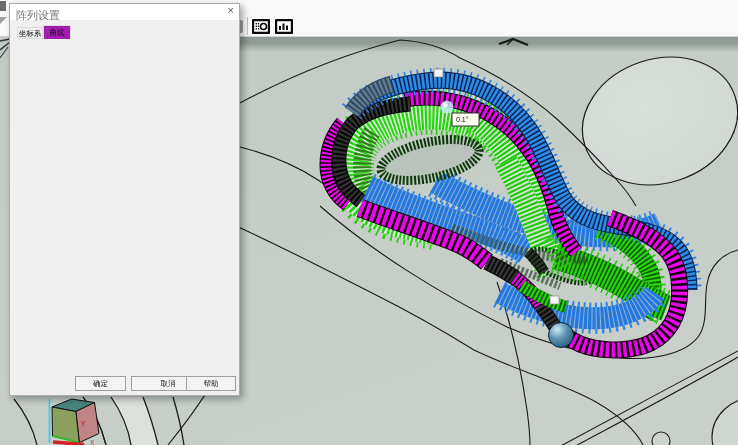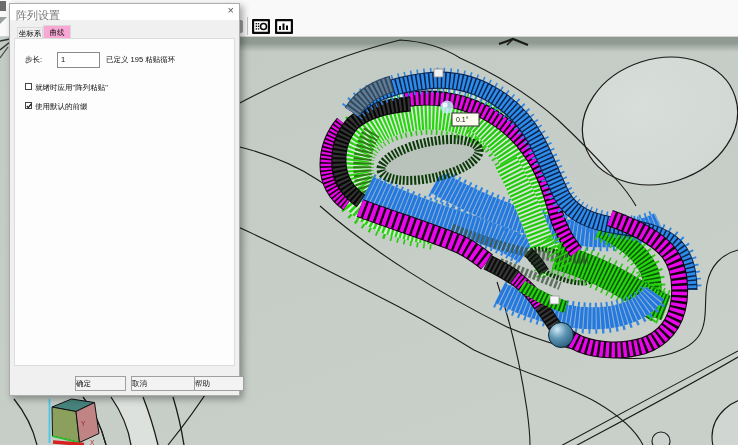--- a/index.html
+++ b/index.html
@@ -6,26 +6,26 @@
 #scene{position:absolute;left:0;top:0;}
 .toolbar{position:absolute;left:0;top:0;width:738px;height:37px;background:#f9f9f9;border-bottom:1px solid #d2d2d2;box-sizing:border-box;}
 .sep{position:absolute;left:247px;top:17px;width:1px;height:18px;background:#c3c3c3;}
 .frag{position:absolute;left:236px;top:20px;width:7px;height:13px;background:#a2a2a2;border-radius:2px;}
 .dlg{position:absolute;left:9px;top:3px;width:231px;height:393px;background:#f0f0f0;border:1px solid #acacac;box-shadow:3px 3px 7px rgba(0,0,0,0.35);box-sizing:border-box;font-size:7.5px;color:#101010;}
 .dlg .title{position:absolute;left:0;top:0;width:100%;height:16px;background:#ffffff;}
 .dlg .title .t{position:absolute;left:6px;top:4px;color:#777;font-size:11px;}
 .dlg .x{position:absolute;right:5px;top:0;color:#555;font-size:11px;font-weight:400;}
 .tab{position:absolute;font-size:7.5px;text-align:center;box-sizing:border-box;}
 .tab1{left:7px;top:23px;width:26px;height:12px;background:#f0f0f0;border:1px solid #dadada;line-height:12px;}
-.tab2{left:33px;top:21px;width:28px;height:14px;background:#f9a8d4;border:1px solid #dadada;border-bottom:none;line-height:14px;}
+.tab2{left:33px;top:21px;width:28px;height:14px;background:#a21caf;border:1px solid #dadada;border-bottom:none;line-height:14px;}
 .panel{position:absolute;left:4px;top:34px;width:221px;height:328px;background:#fdfdfd;border:1px solid #dcdcdc;box-sizing:border-box;}
 .lbl{position:absolute;white-space:nowrap;}
 .inp{position:absolute;left:42px;top:13px;width:43px;height:16px;background:#fff;border:1px solid #8a8a8a;box-sizing:border-box;font-size:7.5px;padding:2px 0 0 3px;}
 .cb{position:absolute;width:7px;height:7px;border:1px solid #444;background:#fff;box-sizing:border-box;}
-.btn{position:absolute;top:372px;height:15px;background:#f3f3f3;border:1px solid #9f9f9f;box-sizing:border-box;line-height:13px;font-size:7.5px;}
+.btn{position:absolute;top:372px;height:15px;background:#f3f3f3;border:1px solid #9f9f9f;box-sizing:border-box;text-align:center;line-height:13px;font-size:7.5px;}
 </style></head>
 <body>
 <div id="stage">
 <svg id="scene" width="738" height="445" viewBox="0 0 738 445">
 <defs>
 <linearGradient id="topband" x1="0" y1="0" x2="0" y2="1">
   <stop offset="0" stop-color="#8e9a92"></stop>
           <stop offset="1" stop-color="#c5ccc7"></stop>
 </linearGradient>
 <linearGradient id="bgg" x1="0" y1="0" x2="0.65" y2="1">
@@ -201,30 +201,17 @@
 </svg>
 </div>
 
 <div class="dlg">
 <div class="title">
         <span class="t">阵列设置</span>
         <span class="x">×</span>
       </div>
 <div class="tab tab1">坐标系</div>
 <div class="tab tab2">曲线</div>
-<div class="panel">
-  <span class="lbl" style="left:10px;top:16px;">步长:</span>
-  <div class="inp">1</div>
-  <span class="lbl" style="left:91px;top:16px;">已定义 195 粘贴循环</span>
-  <div class="cb" style="left:10px;top:44px;"></div>
-  <span class="lbl" style="left:20px;top:44px;">就绪时应用"阵列粘贴"</span>
-  <div class="cb" style="left:10px;top:63px;">
-          <svg width="6" height="6" viewBox="0 0 6 6" style="display:block;margin:-0.5px">
-            <path d="M0.8,3 L2.3,4.6 L5.2,1" fill="none" stroke="#1b1b28" stroke-width="1.2"></path>
-          </svg>
-        </div>
-  <span class="lbl" style="left:20px;top:63px;">使用默认的前缀</span>
-</div>
 <div class="btn" style="left:65px;width:51px;">确定</div>
 <div class="btn" style="left:121px;width:74px;">取消</div>
-<div class="btn" style="left:184px;width:50px;">帮助</div>
+<div class="btn" style="left:176px;width:50px;">帮助</div>
 </div>
 </div>
 
 </body></html>

